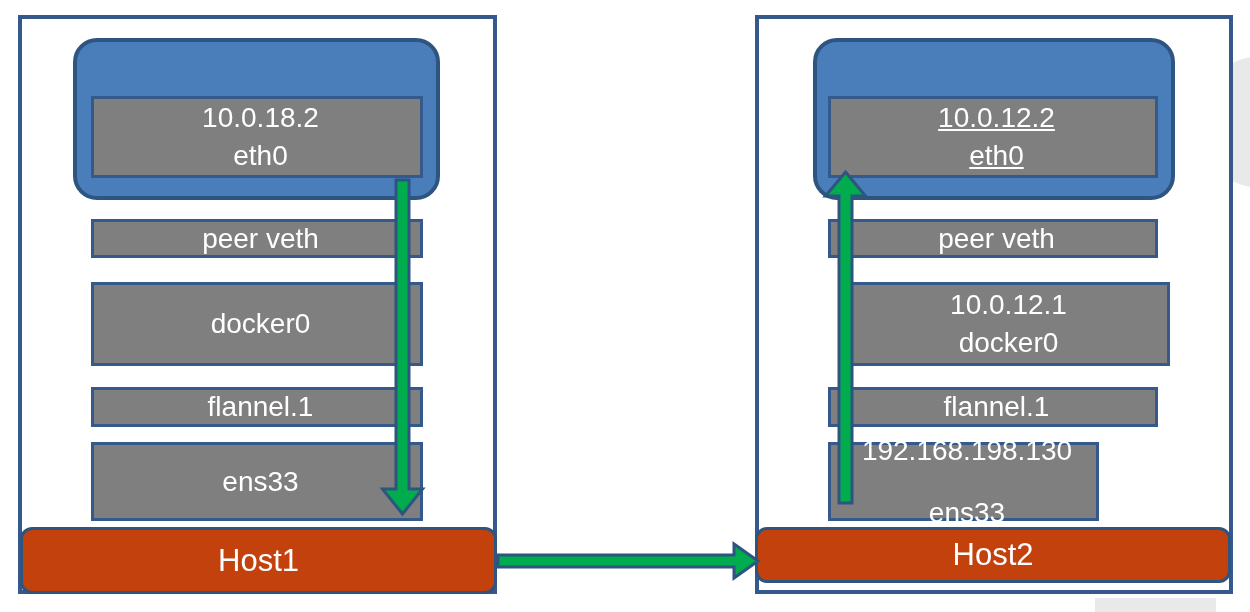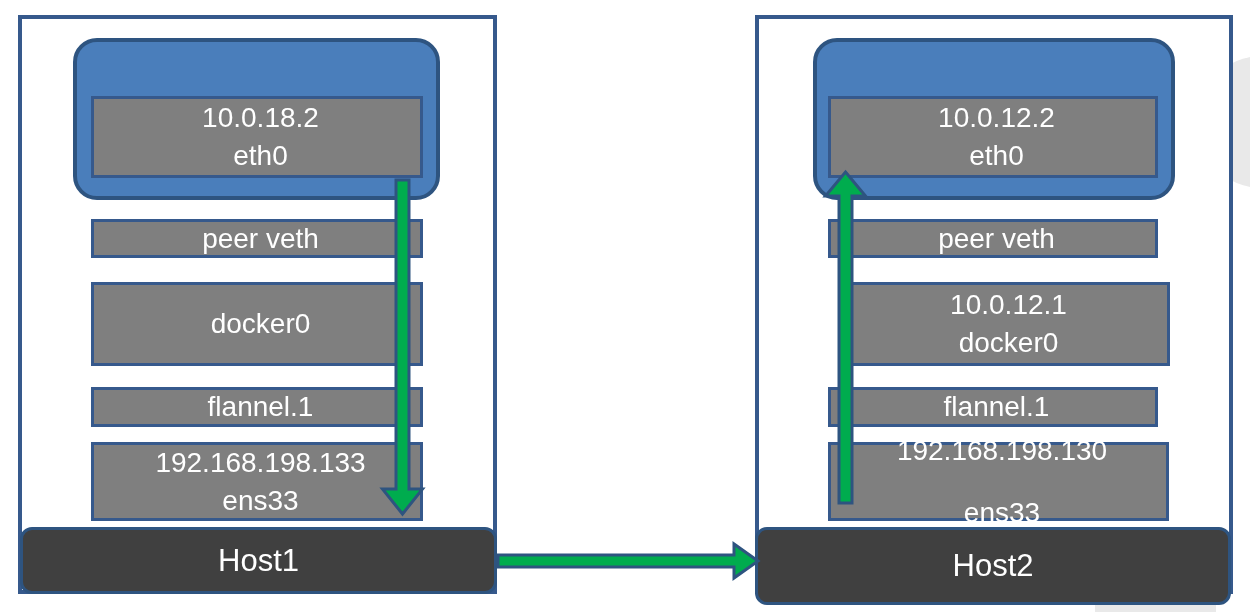--- a/index.html
+++ b/index.html
@@ -21,21 +21,21 @@
     border:4px solid #2e5480; border-radius:24px; z-index:2;
   }
   .iface-box {
     position:absolute; box-sizing:border-box; background:#7f7f7f;
     border:3px solid #36598c; z-index:3;
     color:#ffffff; display:flex; flex-direction:column;
     align-items:center; justify-content:center; text-align:center;
     font-size:28px; line-height:38px; white-space:nowrap;padding-left:7px;
   }
   .host-bar {
-    position:absolute; box-sizing:border-box; background:#404040;
+    position:absolute; box-sizing:border-box; background:#c2410c;
     border:3px solid #2e5480; border-radius:12px; z-index:3;
     color:#ffffff; display:flex; align-items:center; justify-content:center;
     font-size:31px;
   }
   .arrow-overlay {
     position:absolute; left:0; top:0; width:1250px; height:612px;
     z-index:5; pointer-events:none;
   }
   .arrow-overlay polygon {
     fill:#00ac4e; stroke:#2e5480; stroke-width:3; stroke-linejoin:miter;
@@ -64,56 +64,55 @@
 
   <div class="iface-box" style="left:91px; top:282px; width:332px; height:84px;">
     <span>docker0</span>
   </div>
 
   <div class="iface-box" style="left:91px; top:387px; width:332px; height:40px;">
     <span>flannel.1</span>
   </div>
 
   <div class="iface-box" style="left:91px; top:442px; width:332px; height:79px;">
-    <span>192.168.198.133</span>
     <span>ens33</span>
   </div>
 
   <div class="host-bar" style="left:20px; top:527px; width:477px; height:67px;">
     <span>Host1</span>
   </div>
 
   <div class="outer-box" style="left:755px; top:15px; width:478px; height:579px;"></div>
 
   <div class="container-box" style="left:813px; top:38px; width:362px; height:162px;"></div>
 
-  <div class="iface-box" style="left:828px; top:96px; width:330px; height:82px;">
+  <div class="iface-box" style="left:828px; top:96px; width:330px; height:82px;text-decoration:underline;">
     <span>10.0.12.2</span>
     <span>eth0</span>
   </div>
 
   <div class="iface-box" style="left:828px; top:219px; width:330px; height:39px;">
     <span>peer veth</span>
   </div>
 
   <div class="iface-box" style="left:828px; top:282px; width:330px; height:84px;margin-left:12px;">
     <span>10.0.12.1</span>
     <span>docker0</span>
   </div>
 
   <div class="iface-box" style="left:828px; top:387px; width:330px; height:40px;">
     <span>flannel.1</span>
   </div>
 
-  <div class="iface-box" style="left:828px; top:442px; width:341px; height:79px;gap:24px;">
+  <div class="iface-box" style="left:828px; top:442px; width:271px; height:79px;gap:24px;">
     <span>192.168.198.130</span>
     <span>ens33</span>
   </div>
 
-  <div class="host-bar" style="left:755px; top:527px; width:476px; height:78px;">
+  <div class="host-bar" style="left:755px; top:527px; width:476px; height:56px;">
     <span>Host2</span>
   </div>
 
   <svg class="arrow-overlay" viewBox="0 0 1250 612" xmlns="http://www.w3.org/2000/svg">
 
     <polygon points="396,180 409,180 409,489 422.5,489 402.5,514 382.5,489 396,489"></polygon>
 
     <polygon points="498,555 734,555 734,544 758,561 734,578 734,567 498,567"></polygon>
 
     <polygon points="845.5,172 865.5,196 852,196 852,503 839,503 839,196 825.5,196"></polygon>

